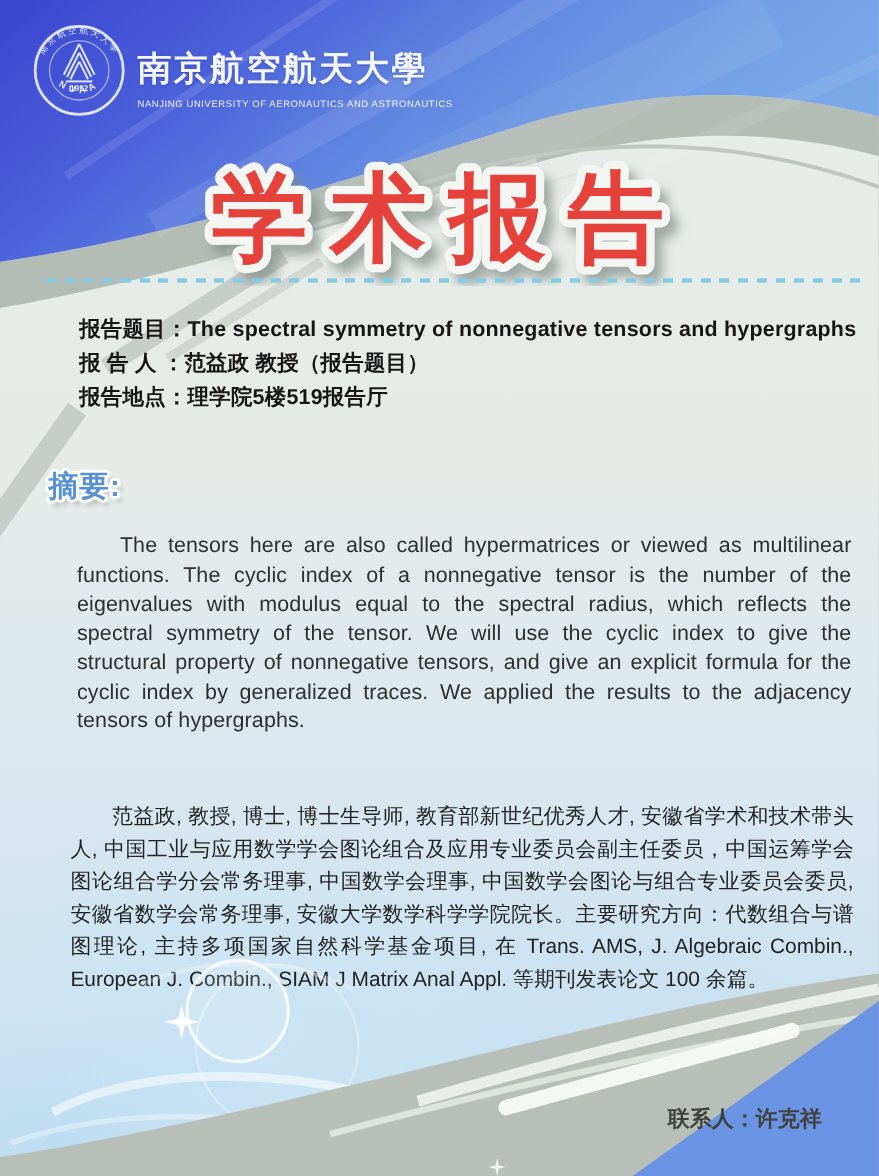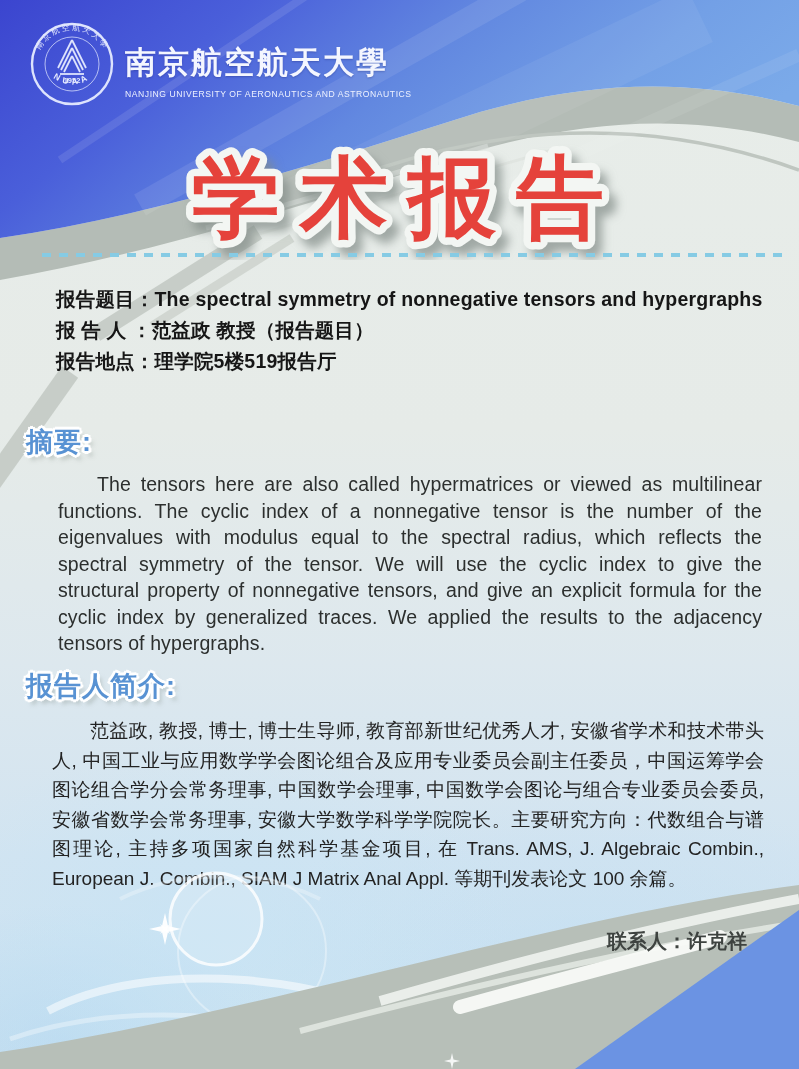--- a/index.html
+++ b/index.html
@@ -15,36 +15,36 @@
   svg{display:block}
   .layer{position:absolute;left:0;top:0;pointer-events:none;}
   .brand{position:absolute;left:27px;top:20px;display:flex;align-items:center;}
   .brand-names{margin-left:10px;margin-top:12px;}
   .uni-cn{color:#f4f6ff;font-size:31px;font-weight:700;letter-spacing:2px;
           text-shadow:0 1px 2px rgba(30,40,120,.35);}
   .uni-en{color:#eef2ff;font-size:8.6px;font-weight:400;letter-spacing:.55px;margin-top:5px;}
   .title-svg{position:absolute;left:0;top:130px;}
   .dashed-line{position:absolute;left:42px;top:253px;width:742px;height:4px;
     background:repeating-linear-gradient(90deg,#86cbe4 0 9px,rgba(0,0,0,0) 9px 17px);}
-  .details{position:absolute;left:56px;top:284px;width:720px;}
+  .details{position:absolute;left:72px;top:284px;width:720px;}
   .detail-line{font-size:19.5px;font-weight:700;color:#161616;line-height:31px;letter-spacing:.2px;}
-  .section-heading{position:absolute;left:26px;margin:0;font-size:27px;font-weight:800;color:#5892d3;
+  .section-heading{position:absolute;left:44px;margin:0;font-size:27px;font-weight:800;color:#5892d3;
     letter-spacing:1px;
     text-shadow:-2px -2px 0 #fff,0 -2px 0 #fff,2px -2px 0 #fff,-2px 0 0 #fff,2px 0 0 #fff,
       -2px 2px 0 #fff,0 2px 0 #fff,2px 2px 0 #fff,-3px 1px 0 #fff,3px 1px 0 #fff,
       0 3px 0 #fff,0 -3px 0 #fff,4px 5px 4px rgba(140,152,146,.55);}
   .abstract-heading{top:424px;}
   .bio-heading{top:668px;}
-  .abstract-body{position:absolute;left:54px;top:467px;width:704px;margin:4px;
+  .abstract-body{position:absolute;left:54px;top:467px;width:704px;margin:16px;
     font-size:19.5px;line-height:26.5px;color:#2c2f2e;font-weight:500;
     text-align:justify;text-indent:2em;letter-spacing:.1px;}
-  .bio-body{position:absolute;left:52px;top:716px;width:712px;margin:0;
+  .bio-body{position:absolute;left:52px;top:716px;width:712px;margin:12px;
     font-size:19px;line-height:29.5px;color:#232323;font-weight:500;
     text-align:justify;text-indent:2em;}
-  .contact{position:absolute;right:52px;top:928px;font-size:20px;font-weight:700;color:#3e4340;}
+  .contact{position:absolute;right:52px;top:1004px;font-size:20px;font-weight:700;color:#3e4340;}
 </style>
 </head>
 <body>
 
 <div class="poster">
 
   <svg class="layer" width="799" height="500" viewBox="0 0 799 500">
     <defs>
       <linearGradient id="hdrGrad" x1="0" y1="0" x2="1" y2="0.35">
         <stop offset="0" stop-color="#3b45cf"></stop>
@@ -114,21 +114,20 @@
 
   <div class="details">
     <div class="detail-line">报告题目：The spectral symmetry of nonnegative tensors and hypergraphs</div>
     <div class="detail-line">报 告 人 ：范益政 教授（报告题目）</div>
     <div class="detail-line">报告地点：理学院5楼519报告厅</div>
   </div>
 
   <h2 class="section-heading abstract-heading">摘要:</h2>
   <p class="abstract-body">The tensors here are also called hypermatrices or viewed as multilinear functions. The cyclic index of a nonnegative tensor is the number of the eigenvalues with modulus equal to the spectral radius, which reflects the spectral symmetry of the tensor. We will use the cyclic index to give the structural property of nonnegative tensors, and give an explicit formula for the cyclic index by generalized traces. We applied the results to the adjacency tensors of hypergraphs.</p>
 
-  <h2 class="section-heading bio-heading">报告人简介:</h2>
   <p class="bio-body">范益政, 教授, 博士, 博士生导师, 教育部新世纪优秀人才, 安徽省学术和技术带头人, 中国工业与应用数学学会图论组合及应用专业委员会副主任委员，中国运筹学会图论组合学分会常务理事, 中国数学会理事, 中国数学会图论与组合专业委员会委员, 安徽省数学会常务理事, 安徽大学数学科学学院院长。主要研究方向：代数组合与谱图理论, 主持多项国家自然科学基金项目, 在 Trans. AMS, J. Algebraic Combin., European J. Combin., SIAM J Matrix Anal Appl. 等期刊发表论文 100 余篇。</p>
 
   <svg class="layer" style="top:auto;bottom:0;" width="799" height="300" viewBox="0 0 300 0 0">
 
     <g fill="none">
       <circle cx="216" cy="150" r="46" stroke="rgba(255,255,255,0.8)" stroke-width="3" fill="rgba(255,255,255,0.14)"></circle>
       <circle cx="252" cy="182" r="74" stroke="rgba(255,255,255,0.35)" stroke-width="2"></circle>
       <path d="M48,242 C150,188 330,206 430,262" stroke="rgba(255,255,255,0.55)" stroke-width="8"></path>
       <path d="M10,270 C120,232 260,240 390,288" stroke="rgba(255,255,255,0.35)" stroke-width="5"></path>
       <path d="M120,130 C180,100 260,100 320,130" stroke="rgba(255,255,255,0.28)" stroke-width="4"></path>

